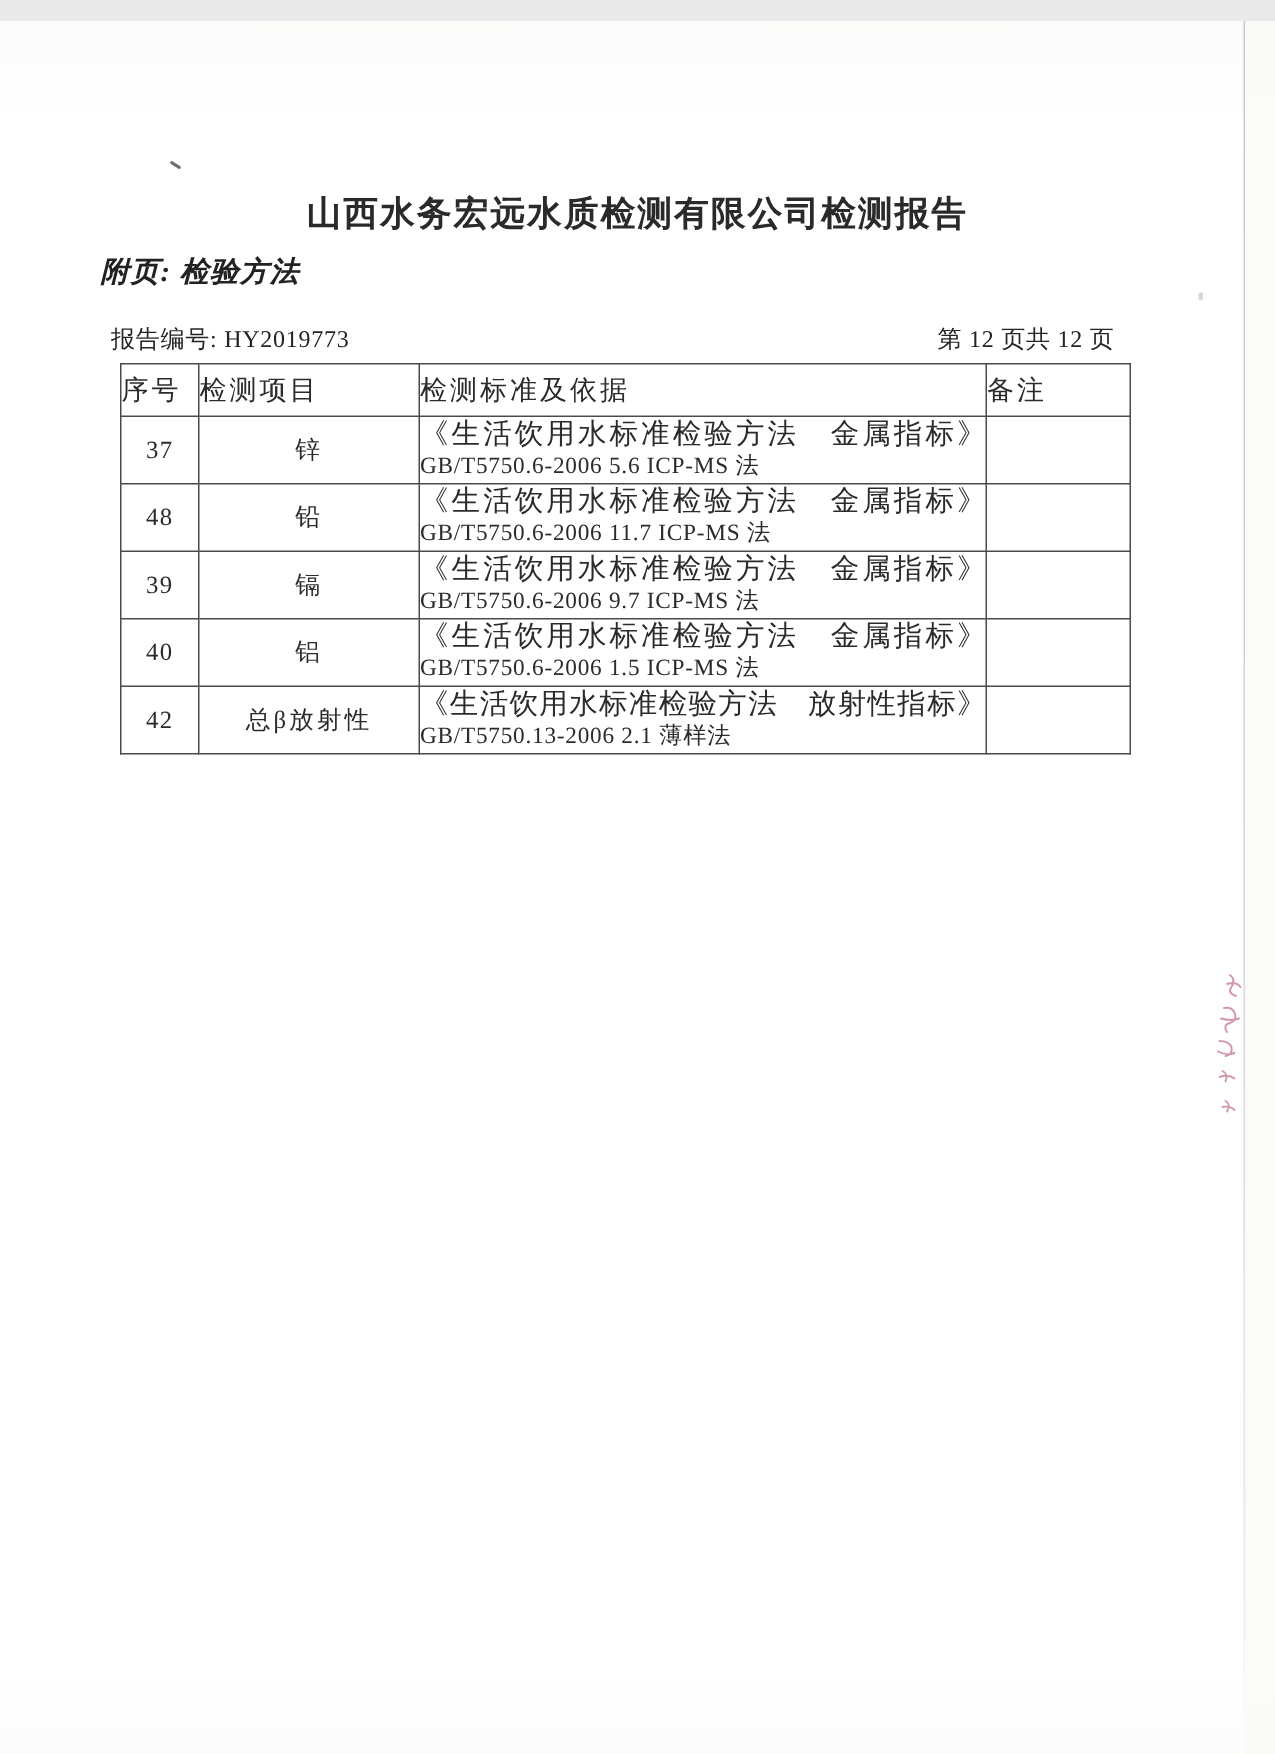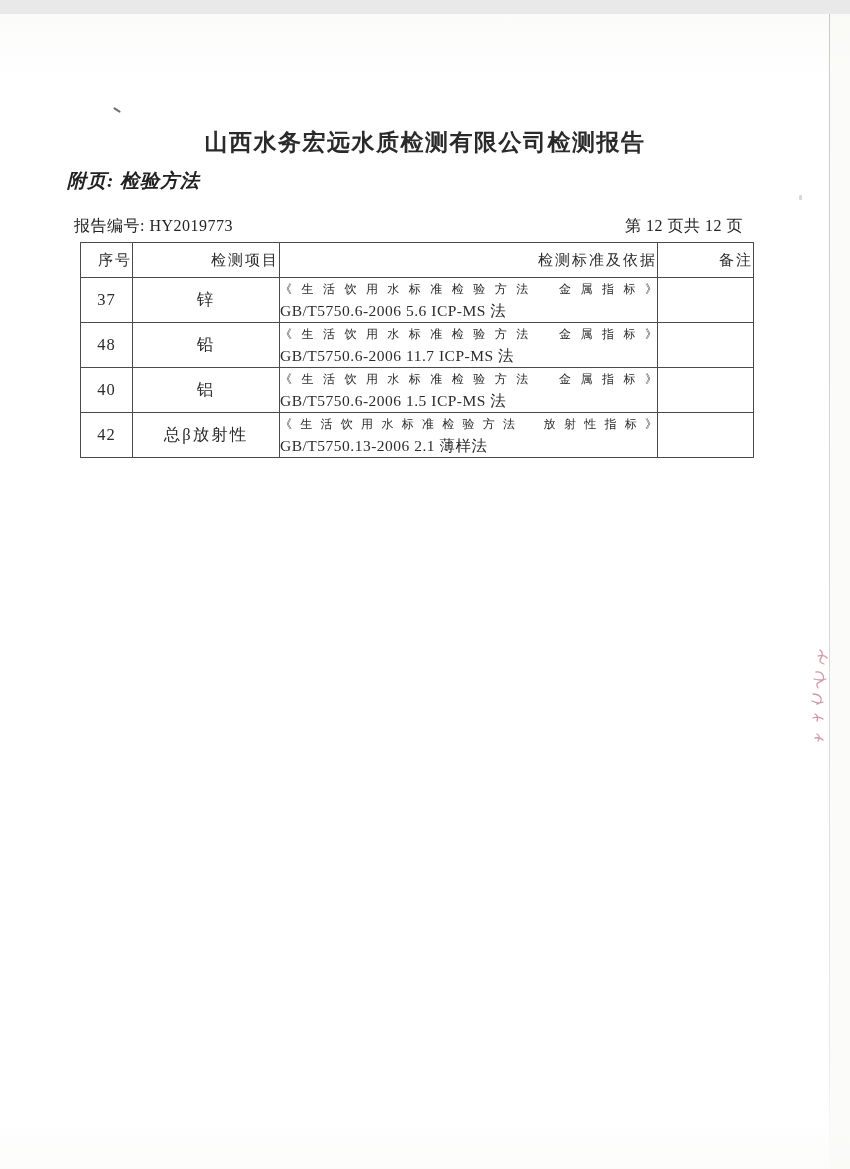--- a/index.html
+++ b/index.html
@@ -46,26 +46,26 @@
   table.methods col.c-std{width:378px;}
   table.methods col.c-remark{width:96px;}
   table.methods th, table.methods td{
     border:1px solid #4a4a4a;
     font-weight:400;
     padding:0;
     overflow:hidden;
   }
   tr.head-row{height:35px;}
   tr.data-row{height:45px;padding-left:32px;}
-  th.h-cell{font-size:15px;text-align:right;letter-spacing:2px;color:#2b2b2b;}
+  th.h-cell{font-size:18px;text-align:left;letter-spacing:2px;color:#2b2b2b;}
   td.no-cell{font-size:16.5px;text-align:center;letter-spacing:1px;color:#2b2b2b;}
   td.item-cell{font-size:16.5px;text-align:center;letter-spacing:2px;color:#2b2b2b;}
   td.std-cell{vertical-align:middle;padding:1px 7px 1px 6px;}
   .std-line1{
-    display:block;font-size:12px;line-height:21px;color:#2b2b2b;
+    display:block;font-size:19px;line-height:21px;color:#2b2b2b;
     text-align:justify;text-align-last:justify;
   }
   .std-line2{
     display:block;font-size:15.5px;line-height:21px;letter-spacing:.5px;color:#2b2b2b;
     white-space:nowrap;
   }
   td.remark-cell{background:transparent;}
 
   
   .stray-mark{
@@ -123,20 +123,29 @@
       <tr class="data-row">
         <td class="no-cell">48</td>
         <td class="item-cell">铅</td>
         <td class="std-cell">
           <span class="std-line1">《生活饮用水标准检验方法　金属指标》</span>
           <span class="std-line2">GB/T5750.6-2006  11.7 ICP-MS 法</span>
         </td>
         <td class="remark-cell"></td>
       </tr>
 
+      <tr class="data-row">
+        <td class="no-cell">39</td>
+        <td class="item-cell">镉</td>
+        <td class="std-cell">
+          <span class="std-line1">《生活饮用水标准检验方法　金属指标》</span>
+          <span class="std-line2">GB/T5750.6-2006  9.7 ICP-MS 法</span>
+        </td>
+        <td class="remark-cell"></td>
+      </tr>
 
       <tr class="data-row">
         <td class="no-cell">40</td>
         <td class="item-cell">铝</td>
         <td class="std-cell">
           <span class="std-line1">《生活饮用水标准检验方法　金属指标》</span>
           <span class="std-line2">GB/T5750.6-2006  1.5 ICP-MS 法</span>
         </td>
         <td class="remark-cell"></td>
       </tr>

